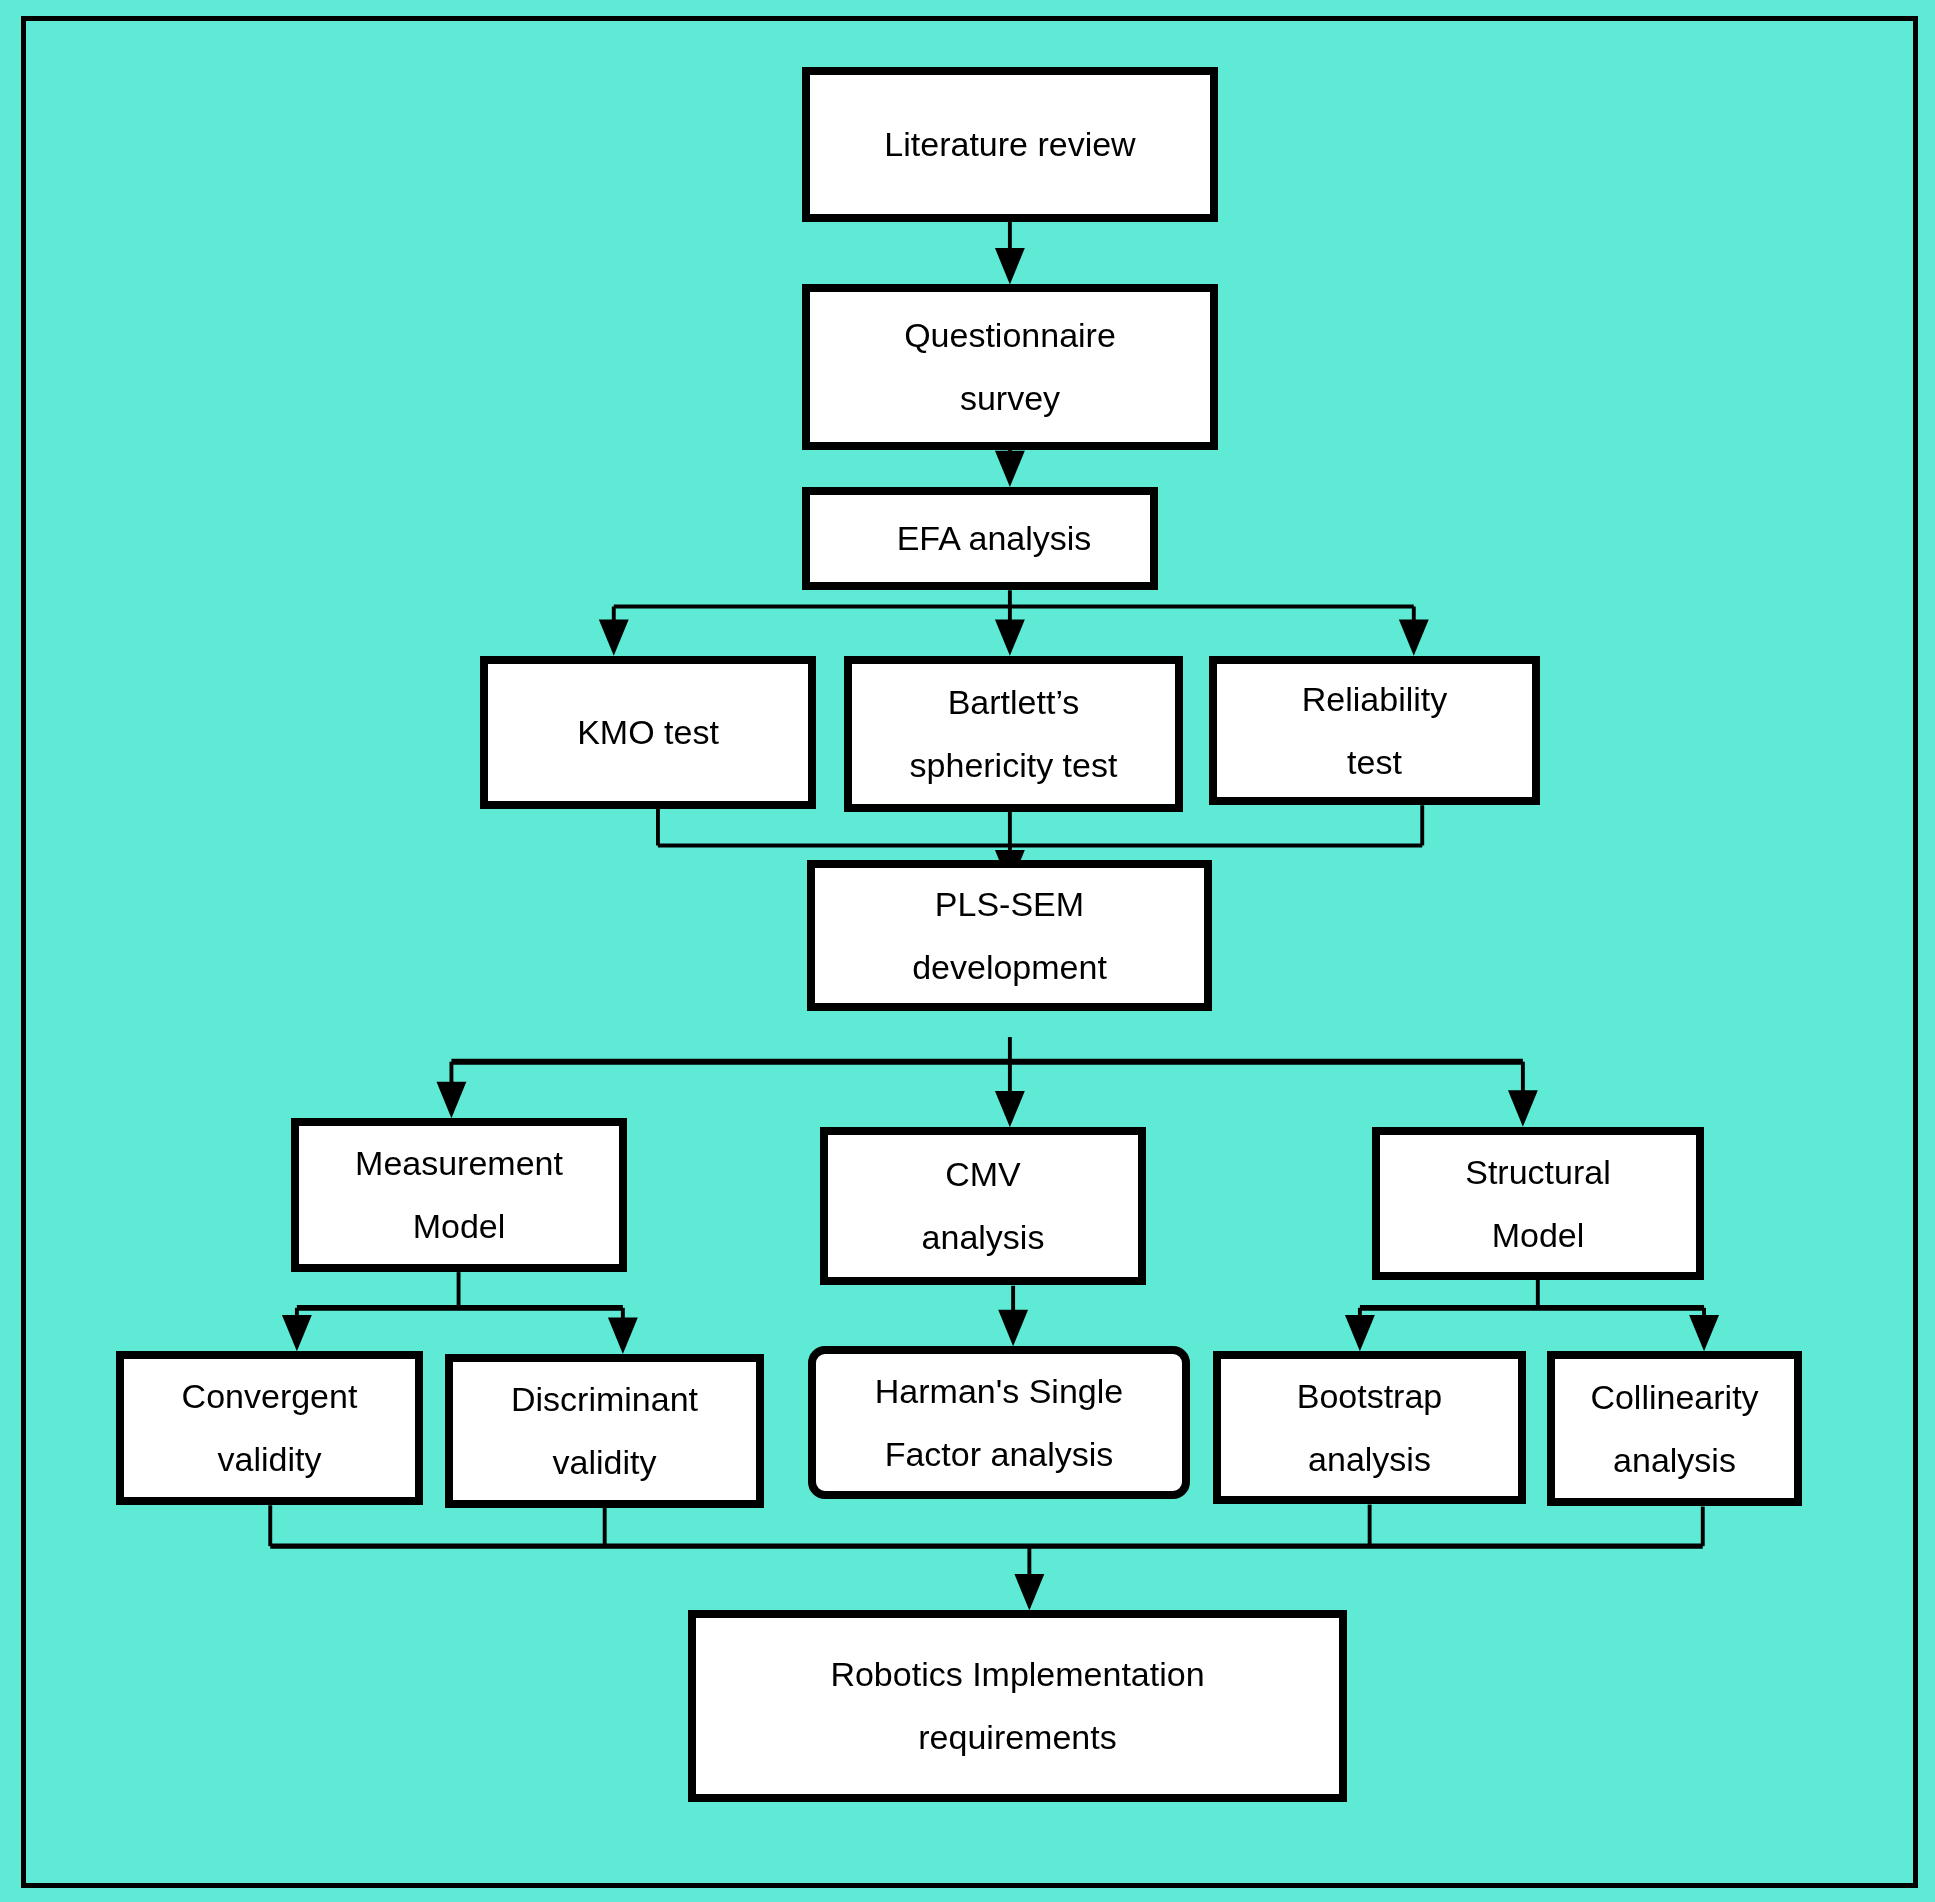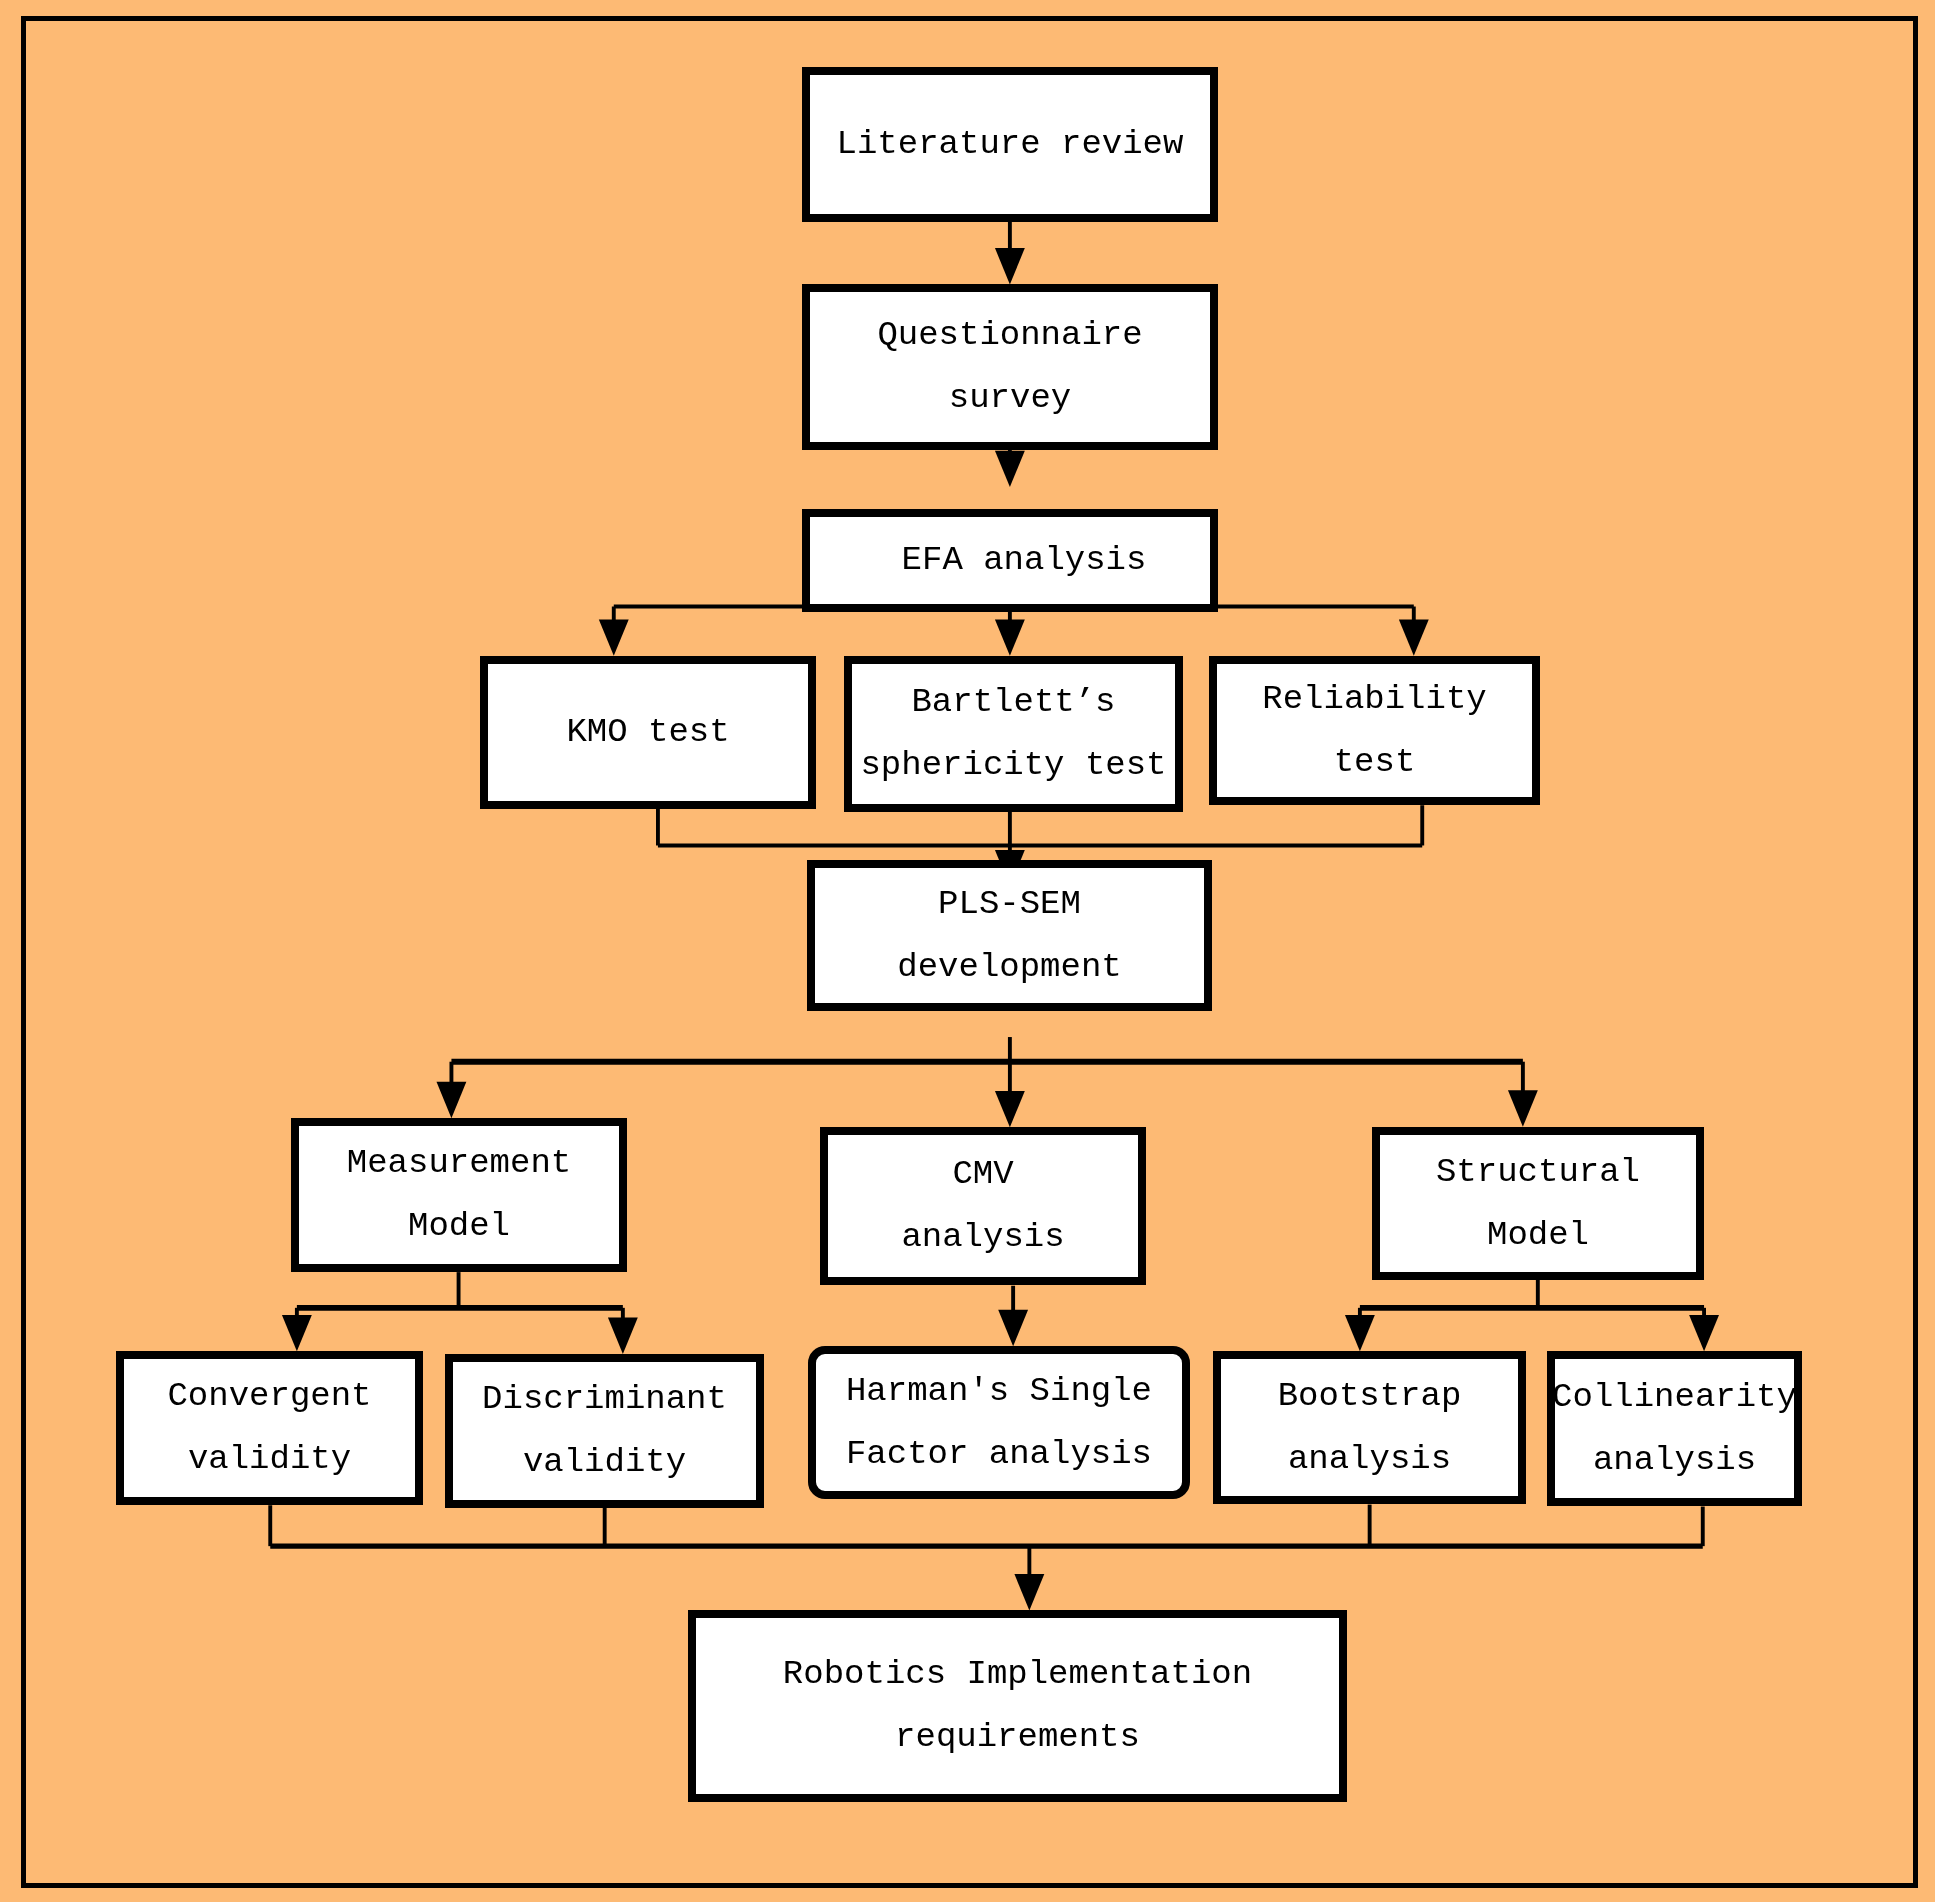--- a/index.html
+++ b/index.html
@@ -1,33 +1,33 @@
 <!DOCTYPE html>
 <html style="font-size:10.4px"><head>
 <meta charset="utf-8">
 <style>
   html,body{margin:0;padding:0;background:#ffffff;}
-  .canvas{position:relative;width:1936px;height:1902px;background:#fdba74;
-          font-family:Liberation Mono, monospace;color:#000;}
+  .canvas{position:relative;width:1936px;height:1902px;background:#5eead4;
+          font-family:Liberation Sans, sans-serif;color:#000;}
   .frame{position:absolute;left:21.4px;top:16px;width:1897px;height:1872px;
          border:5.2px solid #000;box-sizing:border-box;}
   .connectors{position:absolute;left:0;top:0;width:1936px;height:1902px;}
   .connectors path{stroke:#000;fill:none;}
   .connectors polygon{fill:#000;stroke:none;}
   .v{stroke-width:6px;}
   .h6{stroke-width:6px;}
   .h8{stroke-width:8px;}
   .h9{stroke-width:9px;}
   .node{position:absolute;box-sizing:border-box;border:8.4px solid #000;background:#fff;
         display:flex;flex-direction:column;justify-content:center;align-items:center;
         text-align:center;font-size:34px;line-height:63px;}
   .node .line{display:block;white-space:nowrap;}
   #nd-lit        {left:802px;top:67px; width:416px;height:155px;}
   #nd-quest      {left:802px;top:284px; width:416px;height:166px;}
-  #nd-efa        {left:802px;top:509px; width:416px;height:103px;padding-left:28px;}
+  #nd-efa        {left:802px;top:487px; width:356px;height:103px;padding-left:28px;}
   #nd-kmo        {left:480px; top:656px;width:336px;height:153px;}
   #nd-bartlett   {left:844px;top:656px;width:339px;height:156px;}
   #nd-reliability{left:1209px;top:656px;width:331px;height:149px;}
   #nd-pls        {left:807px;top:860px;width:405px;height:151px;}
   #nd-meas       {left:291px; top:1118px;width:336px;height:154px;}
   #nd-cmv        {left:820px;top:1127px;width:326px;height:158px;}
   #nd-struct     {left:1372px;top:1127px;width:332px;height:153px;}
   #nd-conv       {left:116px; top:1351px;width:307px;height:154px;}
   #nd-disc       {left:445px; top:1354px;width:319px;height:154px;}
   #nd-harman     {left:808px;top:1346px;width:382px;height:153px;border-radius:17px;}

